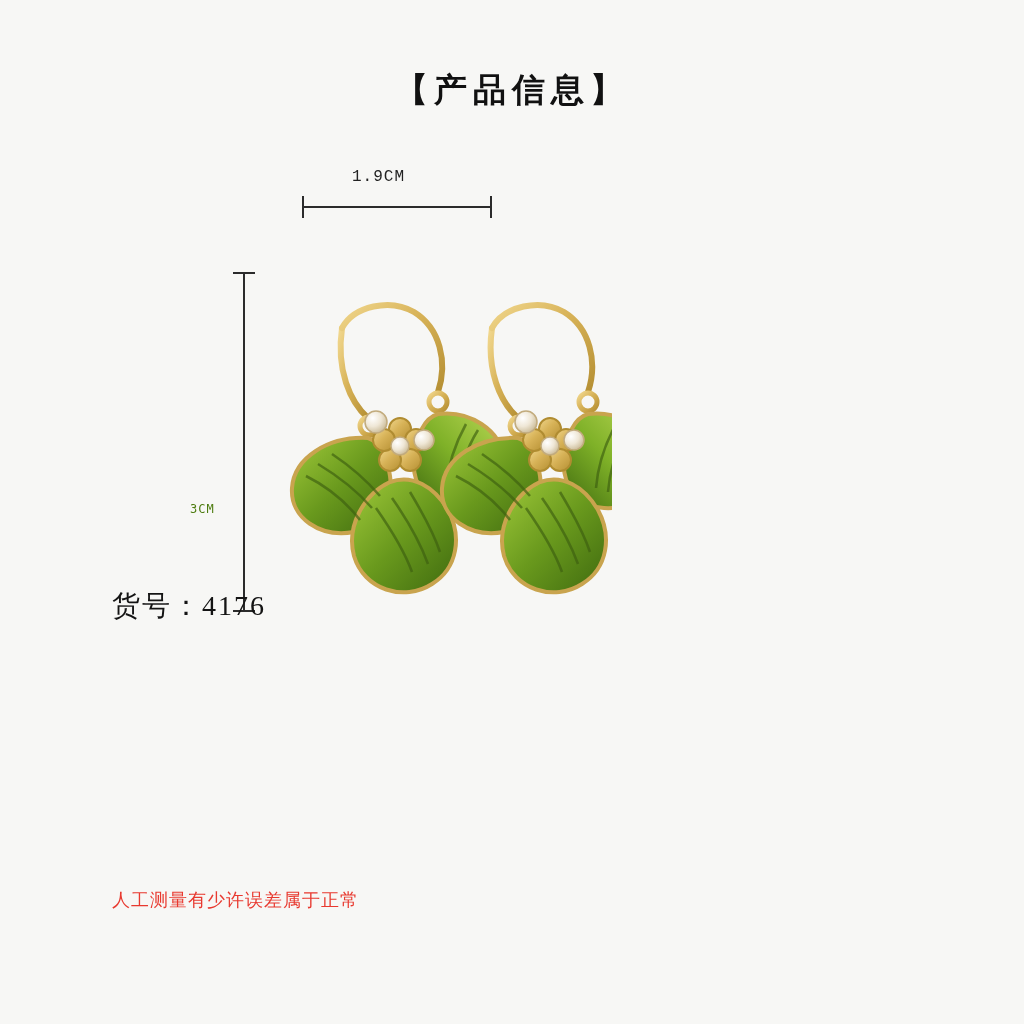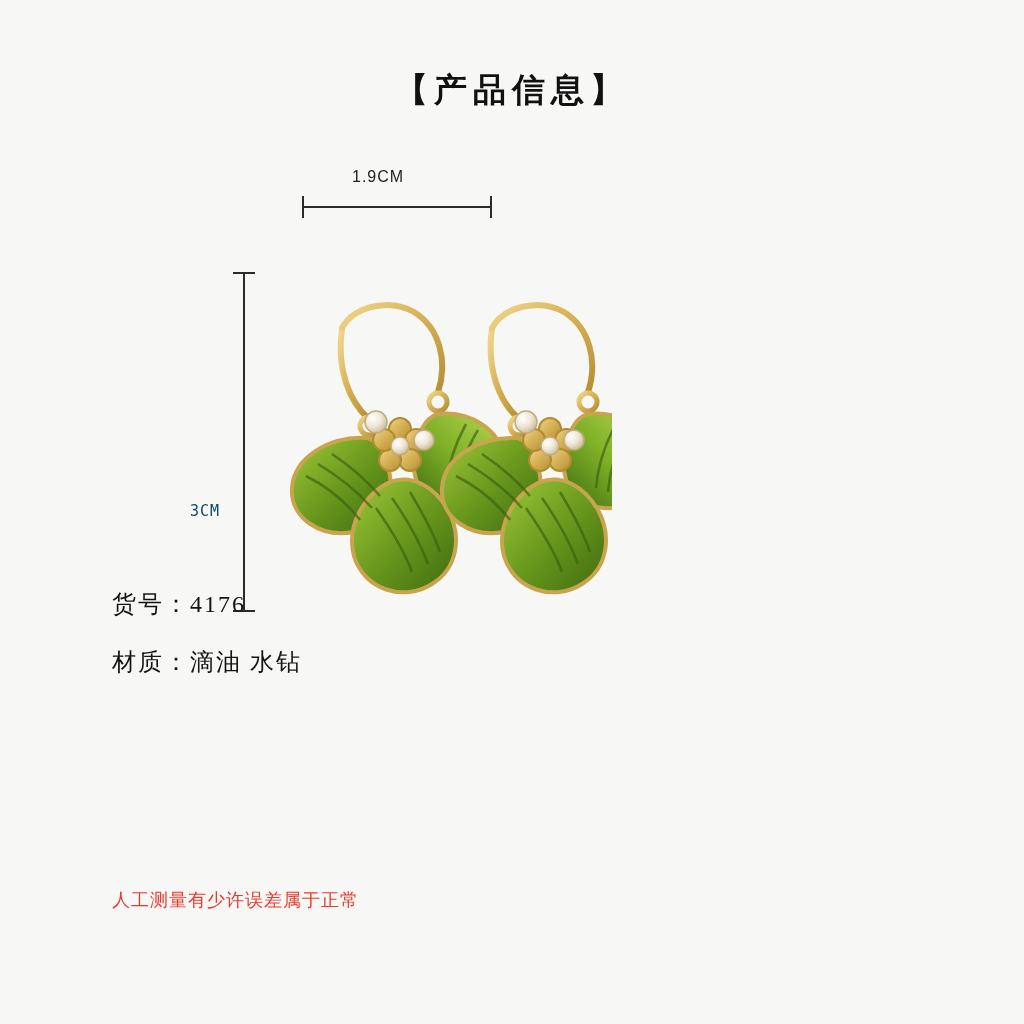--- a/index.html
+++ b/index.html
@@ -37,21 +37,21 @@
     left: 0;
     width: 100%;
     height: 420px;
   }
 
   
   .h-label {
     position: absolute;
     left: 352px;
     top: 18px;
-    font-family: Liberation Sans, sans-serif;
+    font-family: Liberation Mono, monospace;
     font-size: 16px;
     letter-spacing: 1px;
     color: #222;
   }
   .h-line {
     position: absolute;
     left: 302px;
     top: 56px;
     width: 190px;
     height: 2px;
@@ -66,23 +66,23 @@
   }
   .h-cap-l { left: 302px; }
   .h-cap-r { left: 490px; }
 
   
   .v-label {
     position: absolute;
     left: 190px;
     top: 352px;
     font-family: "DejaVu Sans Mono", "Liberation Mono", monospace;
-    font-size: 15px;
+    font-size: 12px;
     letter-spacing: 1px;
-    color: #0c4a6e;
+    color: #4d7c0f;
   }
   .v-line {
     position: absolute;
     left: 243px;
     top: 122px;
     width: 2px;
     height: 340px;
     background: #2b2b2b;
   }
   .v-cap-t, .v-cap-b {
@@ -105,21 +105,21 @@
   }
 
   
   .specs {
     position: absolute;
     left: 112px;
     top: 592px;
     width: 820px;
   }
   .spec-row {
-    font-size: 24px;
+    font-size: 28px;
     line-height: 1.0;
     margin-bottom: 34px;
     letter-spacing: 2px;
     color: #141414;
     white-space: nowrap;
   }
   .note {
     position: absolute;
     left: 112px;
     top: 888px;
@@ -244,16 +244,15 @@
 
         <circle cx="104" cy="172" r="11" fill="url(#stone)" stroke="#c2ab7d" stroke-width="1.5"></circle>
         <circle cx="152" cy="190" r="10" fill="url(#stone)" stroke="#c2ab7d" stroke-width="1.5"></circle>
       </g>
     </svg>
   </div>
 </div>
 
 <div class="specs">
   <div class="spec-row">货号：4176</div>
-  <div class="spec-row">材质：滴油  水钻</div>
 </div>
 
 <div class="note">人工测量有少许误差属于正常</div>
 
 </body></html>

